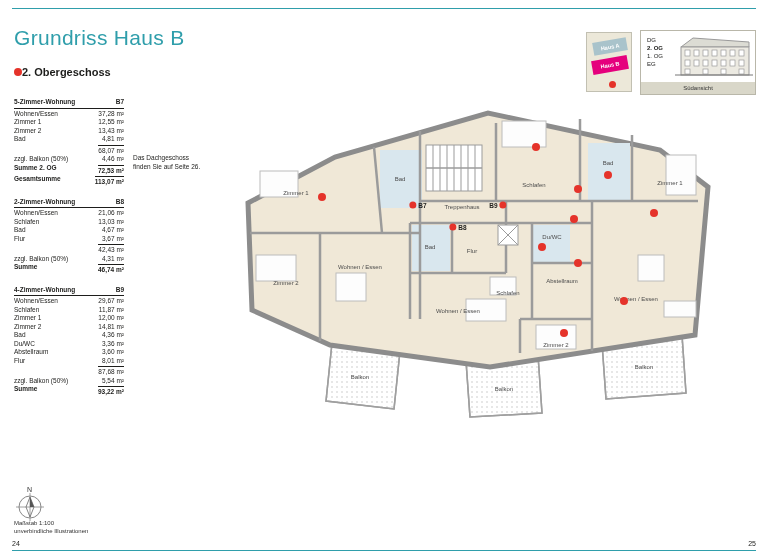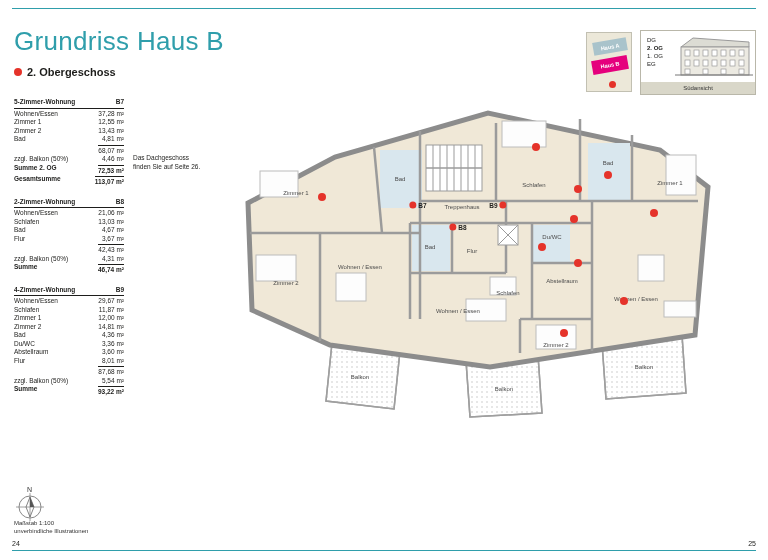--- a/index.html
+++ b/index.html
@@ -4,22 +4,22 @@
 <title>Grundriss Haus B</title>
 <style>
   :root{ --teal:#2f9eab; --red:#e5332a; --magenta:#e5007d; }
   *{ box-sizing:border-box; margin:0; padding:0; }
   body{ background:#777; font-family:"Liberation Sans",sans-serif; }
   .page{ position:relative; width:768px; height:560px; background:#ffffff; color:#1d1d1b; overflow:hidden; }
 
   .rule{ position:absolute; left:12px; right:12px; height:1px; background:var(--teal); }
   .rule.top{ top:8px; } .rule.bottom{ top:550px; }
 
-  .title{ position:absolute; left:14px; top:26px; font-size:26px; font-weight:400; letter-spacing:.3px; color:var(--teal); }
-  .subtitle-row{ position:absolute; left:14px; top:66px; display:flex; align-items:center; gap:5px; }
+  .title{ position:absolute; left:14px; top:26px; font-size:21px; font-weight:400; letter-spacing:.3px; color:var(--teal); }
+  .subtitle-row{ position:absolute; left:14px; top:66px; display:flex; align-items:center; }
   .red-dot{ width:8px; height:8px; border-radius:50%; background:var(--red); flex:0 0 auto; }
   .subtitle{ font-size:11px; font-weight:bold; }
 
   
   .tables{ position:absolute; left:14px; top:98px; width:110px; }
   .unit-table{ margin-bottom:11px; }
   .trow{ display:flex; justify-content:space-between; font-size:6.5px; line-height:8.5px; }
   .trow span{ white-space:nowrap; }
   .trow.hdr{ font-weight:bold; border-bottom:1px solid #1d1d1b; padding-bottom:1px; margin-bottom:1px; }
   .trow.subtotal{ justify-content:flex-end; }

